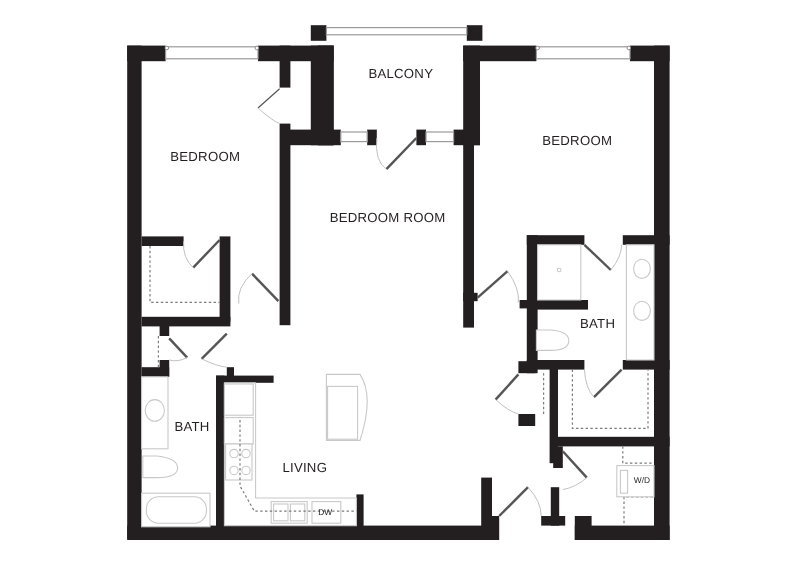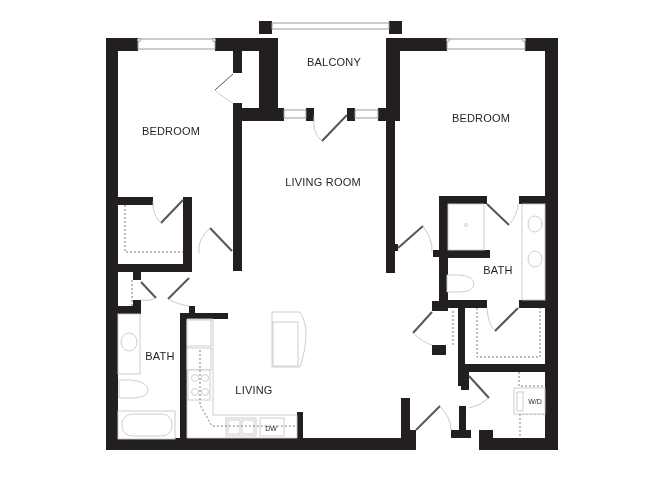--- a/index.html
+++ b/index.html
@@ -198,18 +198,18 @@
 
   <g>
     <rect class="fix" x="514" y="388" width="31" height="26"></rect>
     <rect class="fix" x="517" y="392" width="6" height="19"></rect>
   </g>
 </svg>
 
 <div class="lbl" style="left:334px; top:62px;">BALCONY</div>
 <div class="lbl" style="left:171px; top:131px;">BEDROOM</div>
 <div class="lbl" style="left:481px; top:118px;">BEDROOM</div>
-<div class="lbl" style="left:323px; top:182px;">LIVING ROOM</div>
+<div class="lbl" style="left:323px; top:182px;">BEDROOM ROOM</div>
 <div class="lbl" style="left:160px; top:356px;">BATH</div>
 <div class="lbl" style="left:498px; top:270px;">BATH</div>
 <div class="lbl" style="left:254px; top:390px;">LIVING</div>
 <div class="lbl-s" style="left:271px; top:428px;">DW</div>
 <div class="lbl-s" style="left:535px; top:401px;">W/D</div>
 
 </body></html>

